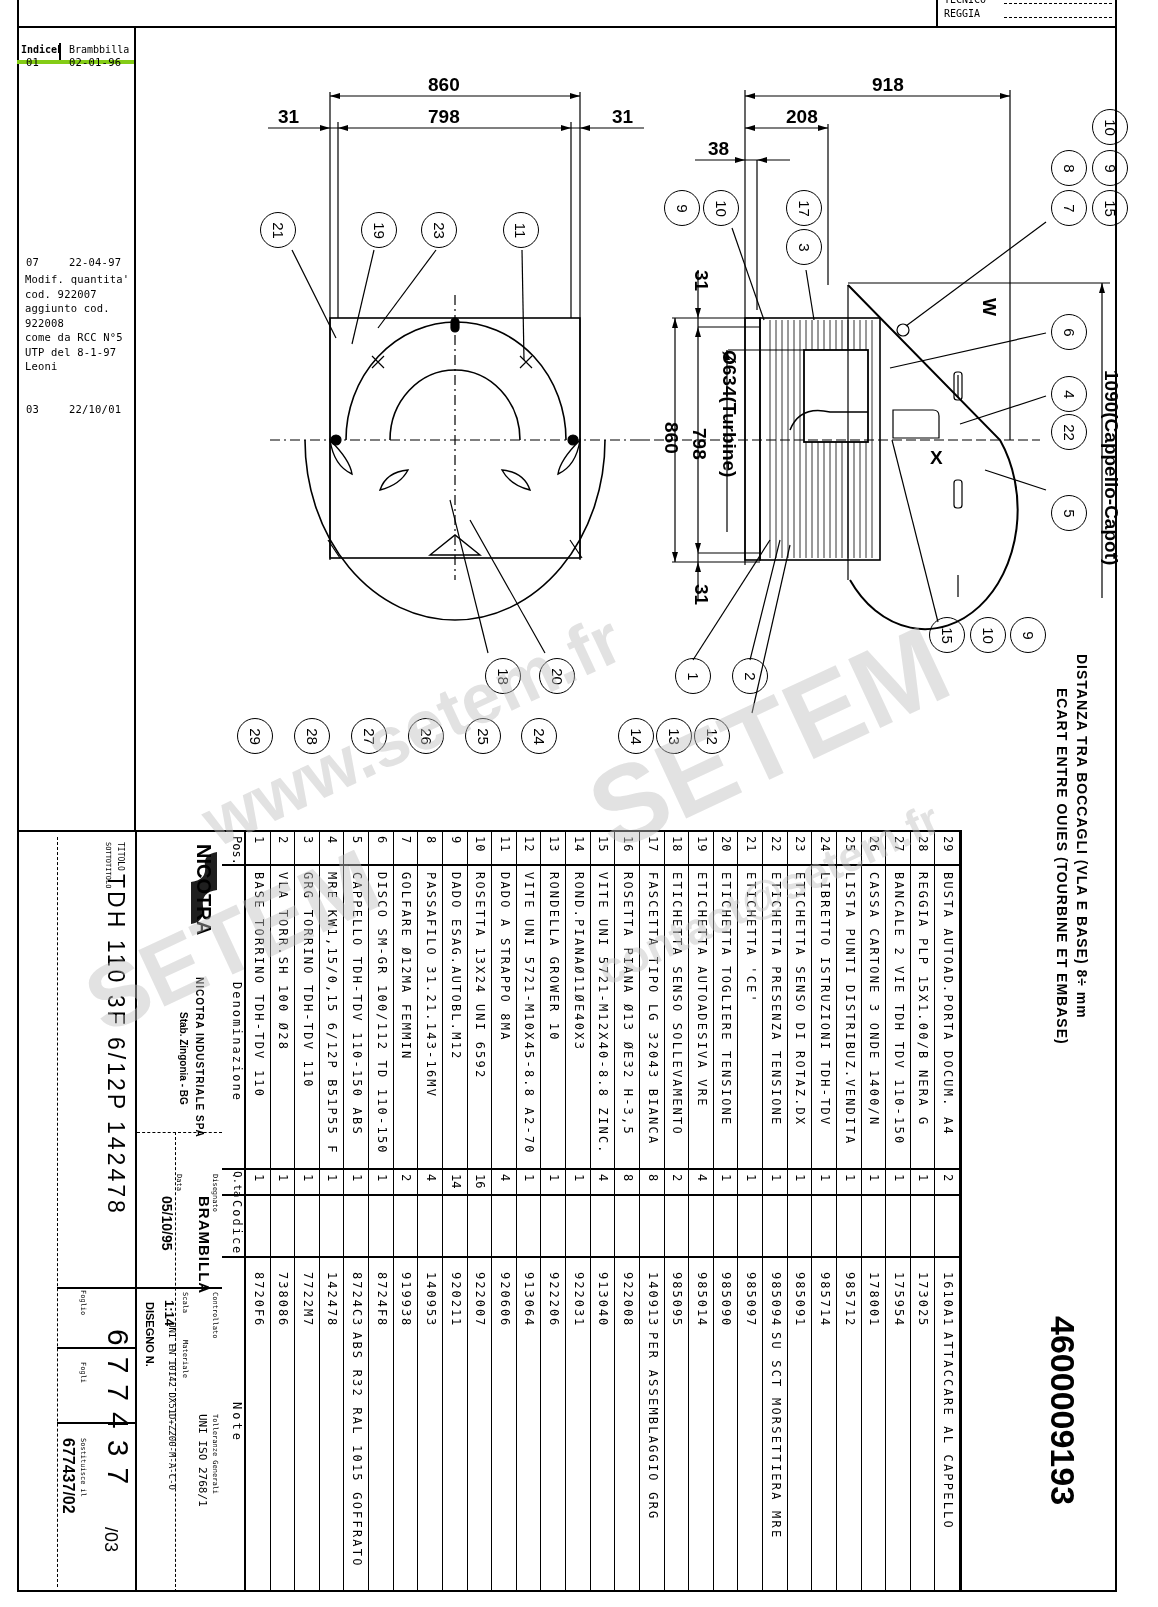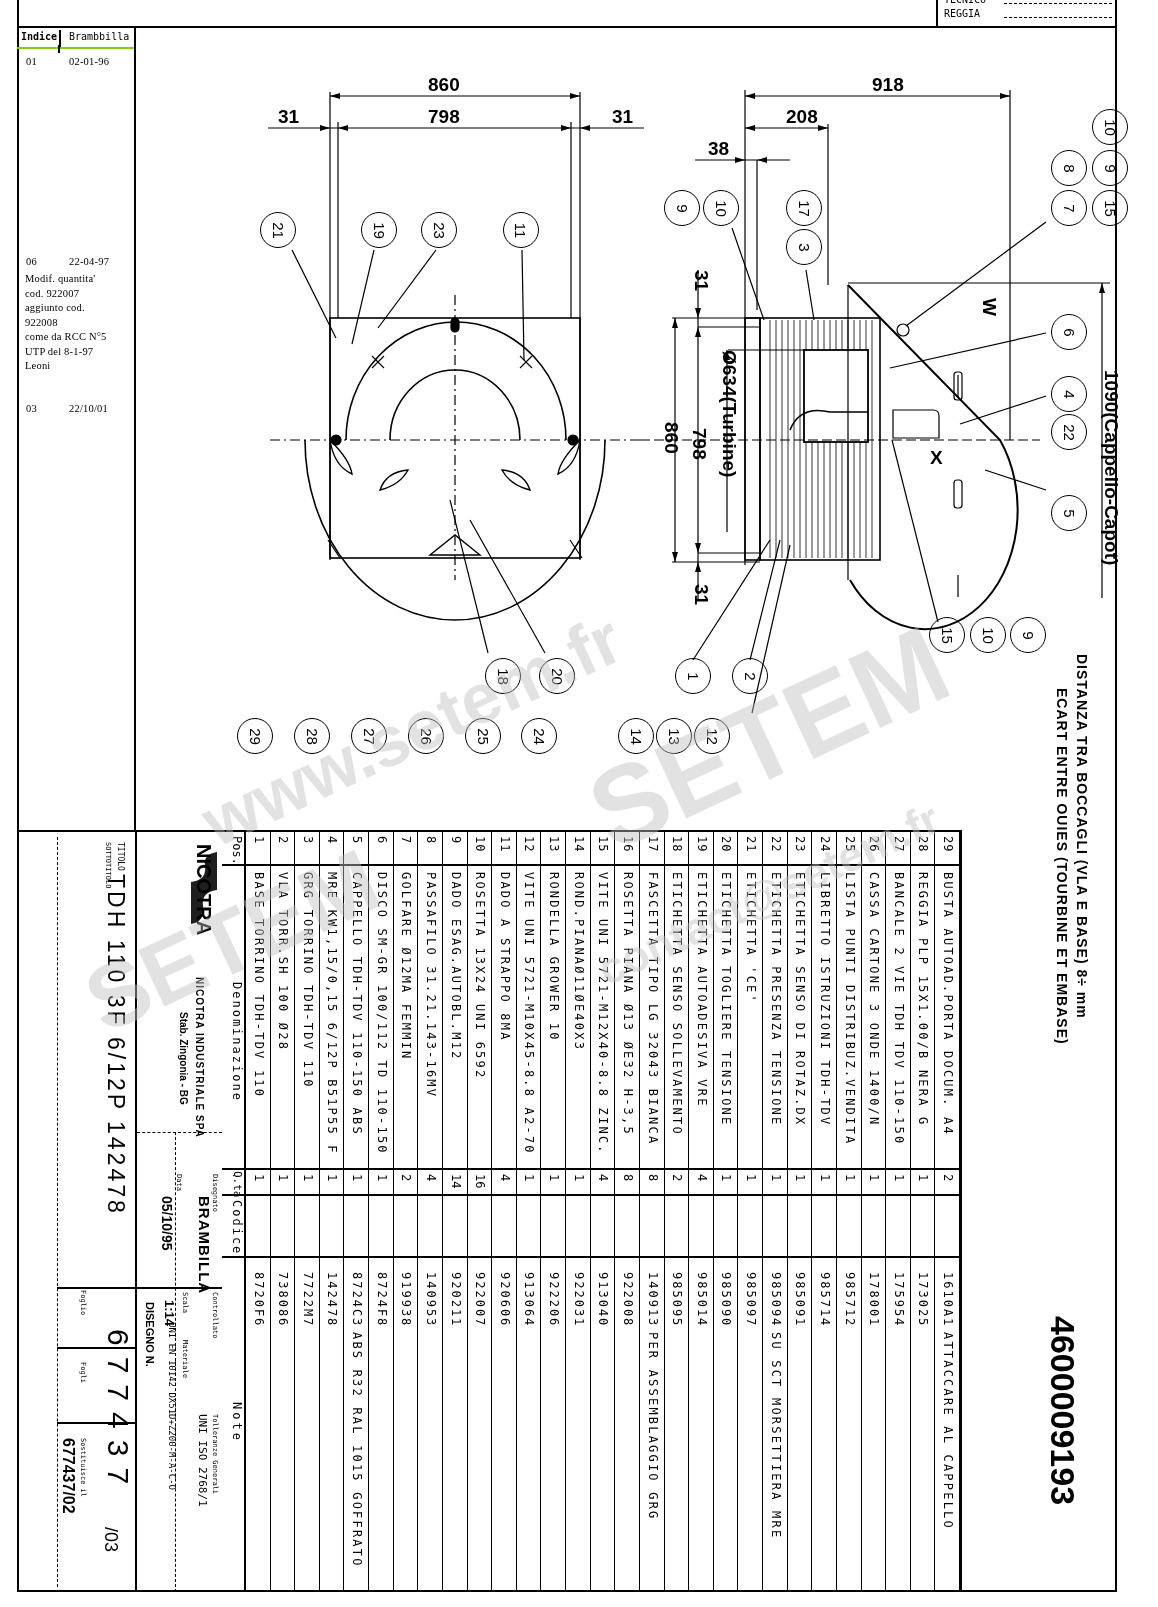--- a/index.html
+++ b/index.html
@@ -1,50 +1,50 @@
 <!DOCTYPE html>
 <html><head>
 <meta charset="utf-8">
 <style>
   html, body { margin:0; padding:0; background:#fff; }
   body { width:1158px; height:1607px; position:relative; overflow:hidden; font-family:"DejaVu Sans Mono","Liberation Mono",monospace; color:#000; }
   .abs { position:absolute; }
   .frame { position:absolute; border:2px solid #000; box-sizing:border-box; }
   .vtext { position:absolute; transform-origin:0 0; transform:rotate(90deg); white-space:nowrap; }
-  .revtxt { font-size:10.5px; line-height:14.5px; letter-spacing:0.2px;font-family:Liberation Serif, serif; }
+  .revtxt { font-size:10.5px; line-height:14.5px; letter-spacing:0.2px; }
   .bubble { position:absolute; width:36px; height:36px; border:1.3px solid #000; border-radius:50%; box-sizing:border-box; display:flex; align-items:center; justify-content:center; font-family:"Liberation Sans",sans-serif; font-size:15px; }
   .bubble span { display:inline-block; transform:rotate(90deg); }
   .dim { font-family:"Liberation Sans",sans-serif; font-weight:bold; font-size:19px; position:absolute; }
   .wm { position:absolute; font-family:"Liberation Sans",sans-serif; font-weight:bold; color:rgba(190,190,190,0.45); white-space:nowrap; transform-origin:0 0; pointer-events:none; }
 </style>
 </head>
 <body>
 
 <div class="frame" style="left:17px; top:-2px; width:1100px; height:1594px;"></div>
 <div class="abs" style="left:17px; top:26px; width:1100px; height:2px; background:#000;"></div>
 
 <div class="abs" style="left:936px; top:-2px; width:181px; height:28px; border-left:2px solid #000;">
   <div class="abs" style="left:6px; top:-4px; font-size:10px;">TECNICO</div>
   <div class="abs" style="left:6px; top:10px; font-size:10px;">REGGIA</div>
   <div class="abs" style="left:66px; top:5px; width:108px; border-bottom:1.5px dashed #000;"></div>
   <div class="abs" style="left:66px; top:19px; width:108px; border-bottom:1.5px dashed #000;"></div>
 </div>
 
 <div class="abs" style="left:17px; top:28px; width:117px; height:802px; border-right:2px solid #000;">
-  <div class="abs" style="left:0; top:2px; width:117px; height:17px; border-bottom:2px solid #84cc16;">
+  <div class="abs" style="left:0; top:15px; width:117px; height:17px; border-bottom:4px solid #84cc16;">
     <div class="abs" style="left:4px; top:1px; font-size:10px; font-weight:bold;">Indice</div>
     <div class="abs" style="left:42px; top:0; width:2px; height:17px; background:#000;"></div>
     <div class="abs" style="left:52px; top:1px; font-size:10px;">Brambbilla</div>
   </div>
   <div class="abs" style="left:41px; top:17px; width:2px; height:8px; background:#000;"></div>
 
   <div class="abs revtxt" style="left:9px; top:27px;">01</div>
   <div class="abs revtxt" style="left:52px; top:27px;">02-01-96</div>
 
-  <div class="abs revtxt" style="left:9px; top:227px;">06</div>
+  <div class="abs revtxt" style="left:9px; top:227px;">07</div>
   <div class="abs revtxt" style="left:52px; top:227px;">22-04-97</div>
   <div class="abs revtxt" style="left:8px; top:244px; white-space:pre;">Modif. quantita'
 cod. 922007
 aggiunto cod.
 922008
 come da RCC N°5
 UTP del 8-1-97
 Leoni</div>
 
   <div class="abs revtxt" style="left:9px; top:374px;">03</div>

